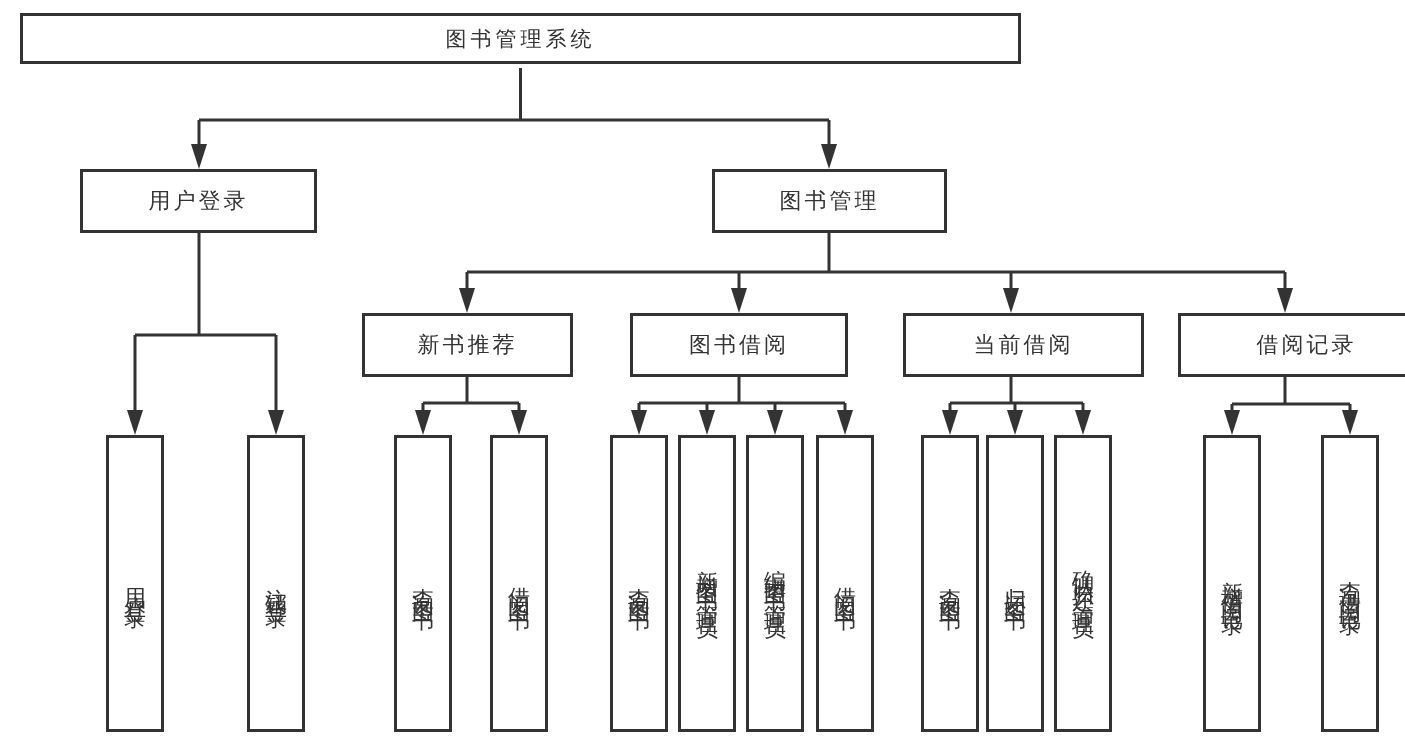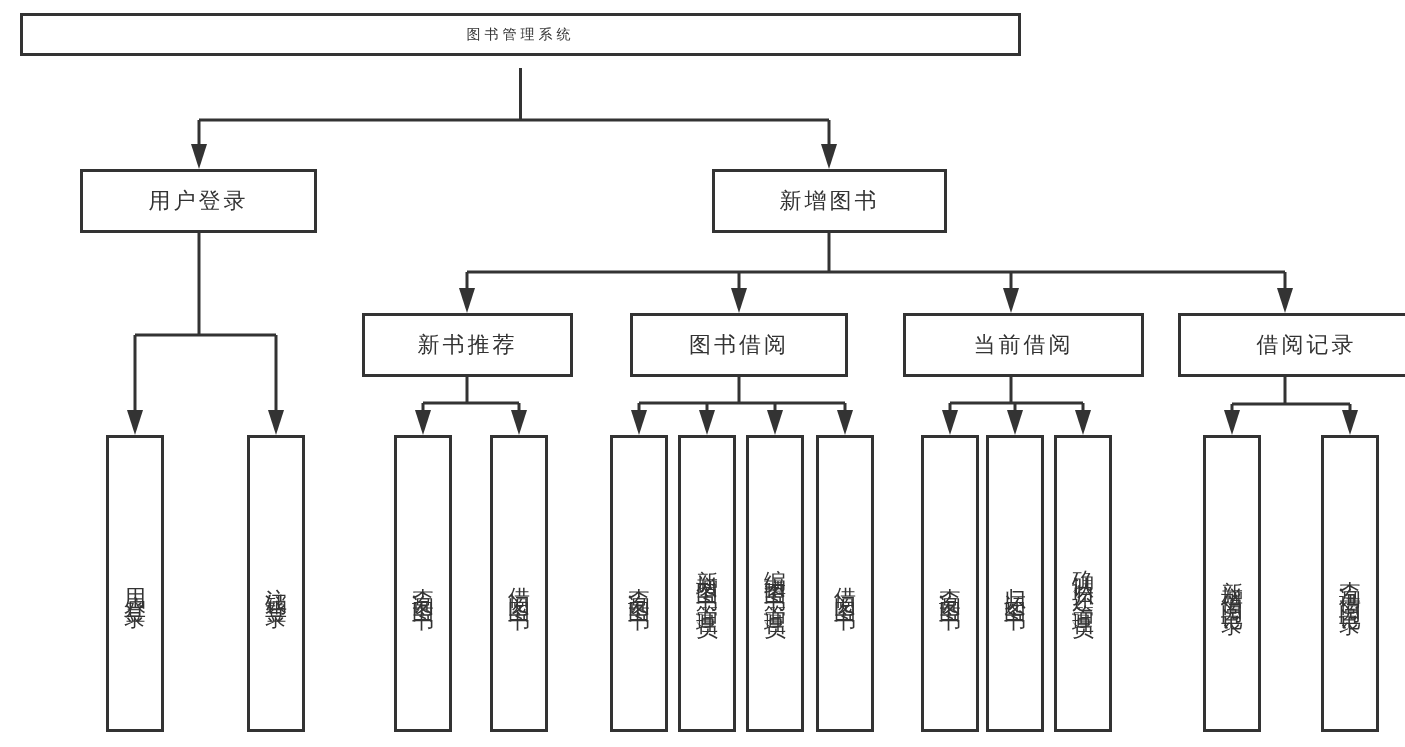--- a/index.html
+++ b/index.html
@@ -6,21 +6,21 @@
   .stage{
     position:relative;width:1405px;height:747px;background:#ffffff;overflow:hidden;
     font-family:"Liberation Sans","DejaVu Sans",sans-serif;color:#333333;
   }
   .connectors{position:absolute;left:0;top:0;width:1405px;height:747px;}
   .node{
     position:absolute;background:#ffffff;border:3px solid #333333;box-sizing:border-box;
     display:flex;align-items:center;justify-content:center;
   }
   .hnode{height:64px;font-size:22px;letter-spacing:3px;white-space:nowrap;}
-  .rootnode{height:43px;font-size:14px;letter-spacing:4px;}
+  .rootnode{height:51px;font-size:21px;letter-spacing:4px;}
   .vnode{
     width:58px;height:297px;writing-mode:vertical-rl;
     font-size:22px;letter-spacing:7px;line-height:1;
   }
   .watermark{
     position:absolute;right:10px;top:714px;font-size:19px;letter-spacing:1px;
     color:#b5b5b5;white-space:nowrap;
   }
 </style>
 </head>
@@ -79,21 +79,21 @@
       <polygon points="942,410 958,410 950,435" fill="#333333"></polygon>
       <polygon points="1007,410 1023,410 1015,435" fill="#333333"></polygon>
       <polygon points="1075,410 1091,410 1083,435" fill="#333333"></polygon>
       <polygon points="1224,410 1240,410 1232,435" fill="#333333"></polygon>
       <polygon points="1342,410 1358,410 1350,435" fill="#333333"></polygon>
     </svg>
 
   <div class="node rootnode" style="left:20px;top:13px;width:1001px;">图书管理系统</div>
 
   <div class="node hnode" style="left:80px;top:169px;width:237px;">用户登录</div>
-  <div class="node hnode" style="left:712px;top:169px;width:235px;">新增图书</div>
+  <div class="node hnode" style="left:712px;top:169px;width:235px;">图书管理</div>
 
   <div class="node hnode" style="left:362px;top:313px;width:211px;">新书推荐</div>
   <div class="node hnode" style="left:630px;top:313px;width:218px;">图书借阅</div>
   <div class="node hnode" style="left:903px;top:313px;width:241px;">当前借阅</div>
   <div class="node hnode" style="left:1178px;top:313px;width:257px;">借阅记录</div>
 
   <div class="node vnode" style="left:106px;top:435px;">用户登录</div>
   <div class="node vnode" style="left:247px;top:435px;">注销登录</div>
 
   <div class="node vnode" style="left:394px;top:435px;">查询图书</div>

